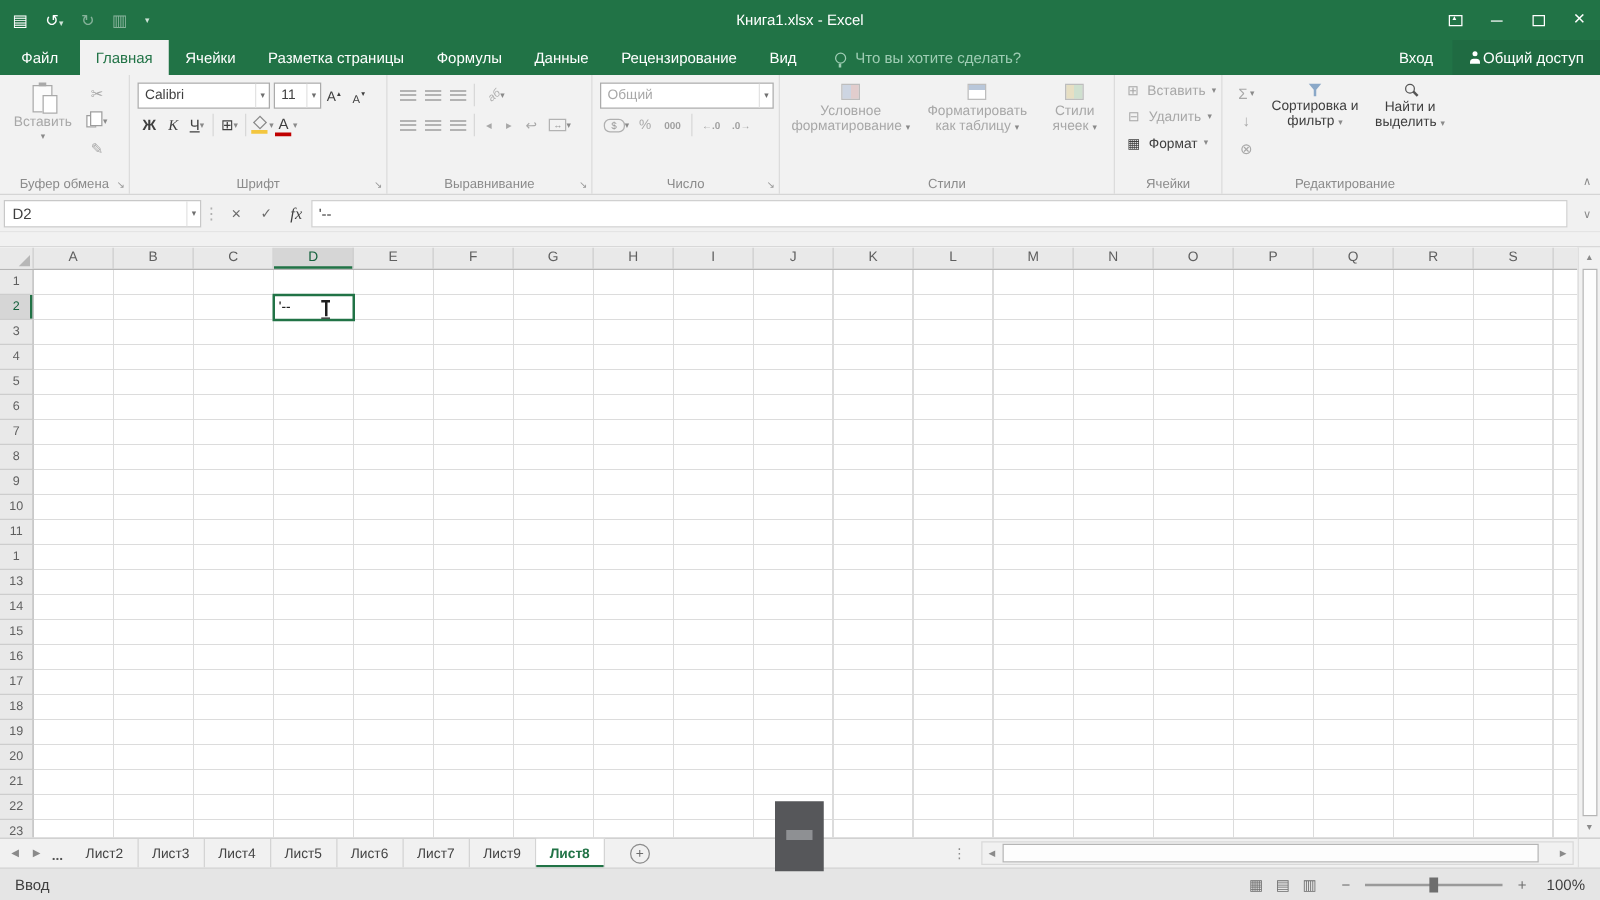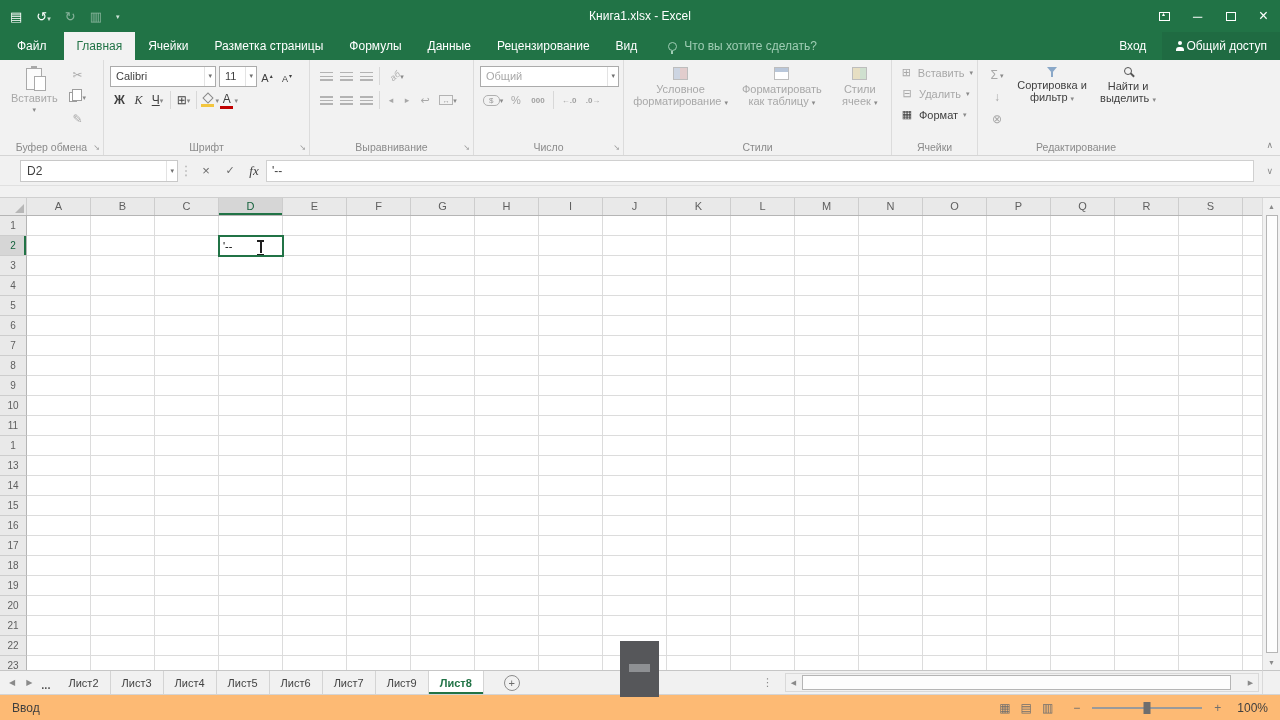--- a/index.html
+++ b/index.html
@@ -81,21 +81,21 @@
   .edbig{display:flex;flex-direction:column;align-items:center;gap:2px;font-size:11px;text-align:center;padding-top:3px}
   .edbig .wraplbl{line-height:12px}
   .ic-funnel{width:0;height:0;border-left:5px solid transparent;border-right:5px solid transparent;border-top:6px solid #8aa8c8;position:relative;margin-bottom:4px}
   .ic-funnel::after{content:"";position:absolute;left:-1px;top:-1px;width:2px;height:5px;background:#8aa8c8}
   .ic-mag{width:8px;height:8px;border:1.5px solid #555;border-radius:50%;position:relative;margin-bottom:3px}
   .ic-mag::after{content:"";position:absolute;width:5px;height:1.5px;background:#555;transform:rotate(45deg);right:-4px;bottom:-1px}
   #collapse-ribbon{position:absolute;right:7px;bottom:5px;font-size:9px;color:#8a8a8a}
 
   
   #fbar{position:absolute;top:156px;left:0;right:0;height:30px;background:#f1f1f1;display:flex;align-items:center;border-bottom:1px solid #e0e0e0}
-  .namebox{width:158px;height:22px;margin-left:20px;background:#fff;border:1px solid #c8c8c8;display:flex;align-items:center;font-size:12px}
+  .namebox{width:158px;height:22px;margin-left:3px;background:#fff;border:1px solid #c8c8c8;display:flex;align-items:center;font-size:12px}
   .namebox .nb-val{flex:1;padding-left:6px}
   .fbtn{width:24px;height:22px;display:flex;align-items:center;justify-content:center;font-size:13px;color:#6b6b6b}
   .fx{font-family:"Liberation Serif",serif;font-style:italic;font-size:13px;color:#3f3f3f}
   .finput{flex:1;height:22px;background:#fff;border:1px solid #d0d0d0;display:flex;align-items:center;padding-left:5px;font-size:12px;margin-right:26px}
   #fexpand{position:absolute;right:7px;font-size:9px;color:#8a8a8a}
   #fgap{position:absolute;top:186px;left:0;right:0;height:12px;background:#f1f1f1;border-bottom:1px solid #cfcfcf}
 
   
   #sheet{position:absolute;top:198px;left:0;width:1262px;bottom:50px;background:#fff;overflow:hidden}
   .hdrrow{display:flex;height:18px;background:#e9e9e9;border-bottom:1px solid #b5b5b5}
@@ -128,21 +128,21 @@
   .stab.active{background:#fff;color:#217346;font-weight:700;box-shadow:inset 0 -2px 0 #217346}
   .addsheet{width:16px;height:16px;border-radius:50%;border:1px solid #8c8c8c;color:#6b6b6b;display:flex;align-items:center;justify-content:center;font-size:11px;align-self:center;margin-left:20px;flex:none}
   .splitter{position:absolute;left:762px;top:170px;bottom:0;height:24px;display:flex;align-items:center;color:#8a8a8a}
   #tabbar .splitter{position:absolute;left:762px;top:0;height:100%}
   #hsb{position:absolute;left:785px;right:3px;top:2px;bottom:2px;display:flex;background:#f1f1f1;border:1px solid #d9d9d9}
   .hsbarr{width:15px;display:flex;align-items:center;justify-content:center;font-size:7px;color:#8a8a8a}
   .htrack{flex:1;position:relative}
   .hthumb{position:absolute;left:1px;top:1px;bottom:1px;width:97%;background:#fdfdfd;border:1px solid #b5b5b5}
 
   
-  #statusbar{position:absolute;left:0;right:0;bottom:0;height:26px;background:#fdba74;border-top:1px solid #d4d4d4;display:flex;align-items:center;font-size:12px}
+  #statusbar{position:absolute;left:0;right:0;bottom:0;height:26px;background:#e5e5e5;border-top:1px solid #d4d4d4;display:flex;align-items:center;font-size:12px}
   #statusmode{margin-left:12px}
   .sright{position:absolute;right:12px;display:flex;align-items:center;gap:10px}
   .viewic{font-size:12px;color:#6e6e6e}
   .ztrack{width:110px;height:2px;background:#9a9a9a;position:relative;margin:0 2px}
   .zthumb{position:absolute;left:50%;top:-5px;width:7px;height:12px;background:#6e6e6e;transform:translateX(-50%)}
   .zbtn{font-size:12px;color:#6e6e6e}
 
   
   #artifact{position:absolute;left:620px;top:641px;width:39px;height:56px;background:#56575a;z-index:60}
   #artifact .dash{position:absolute;left:9px;top:23px;width:21px;height:8px;background:#8e9093}

